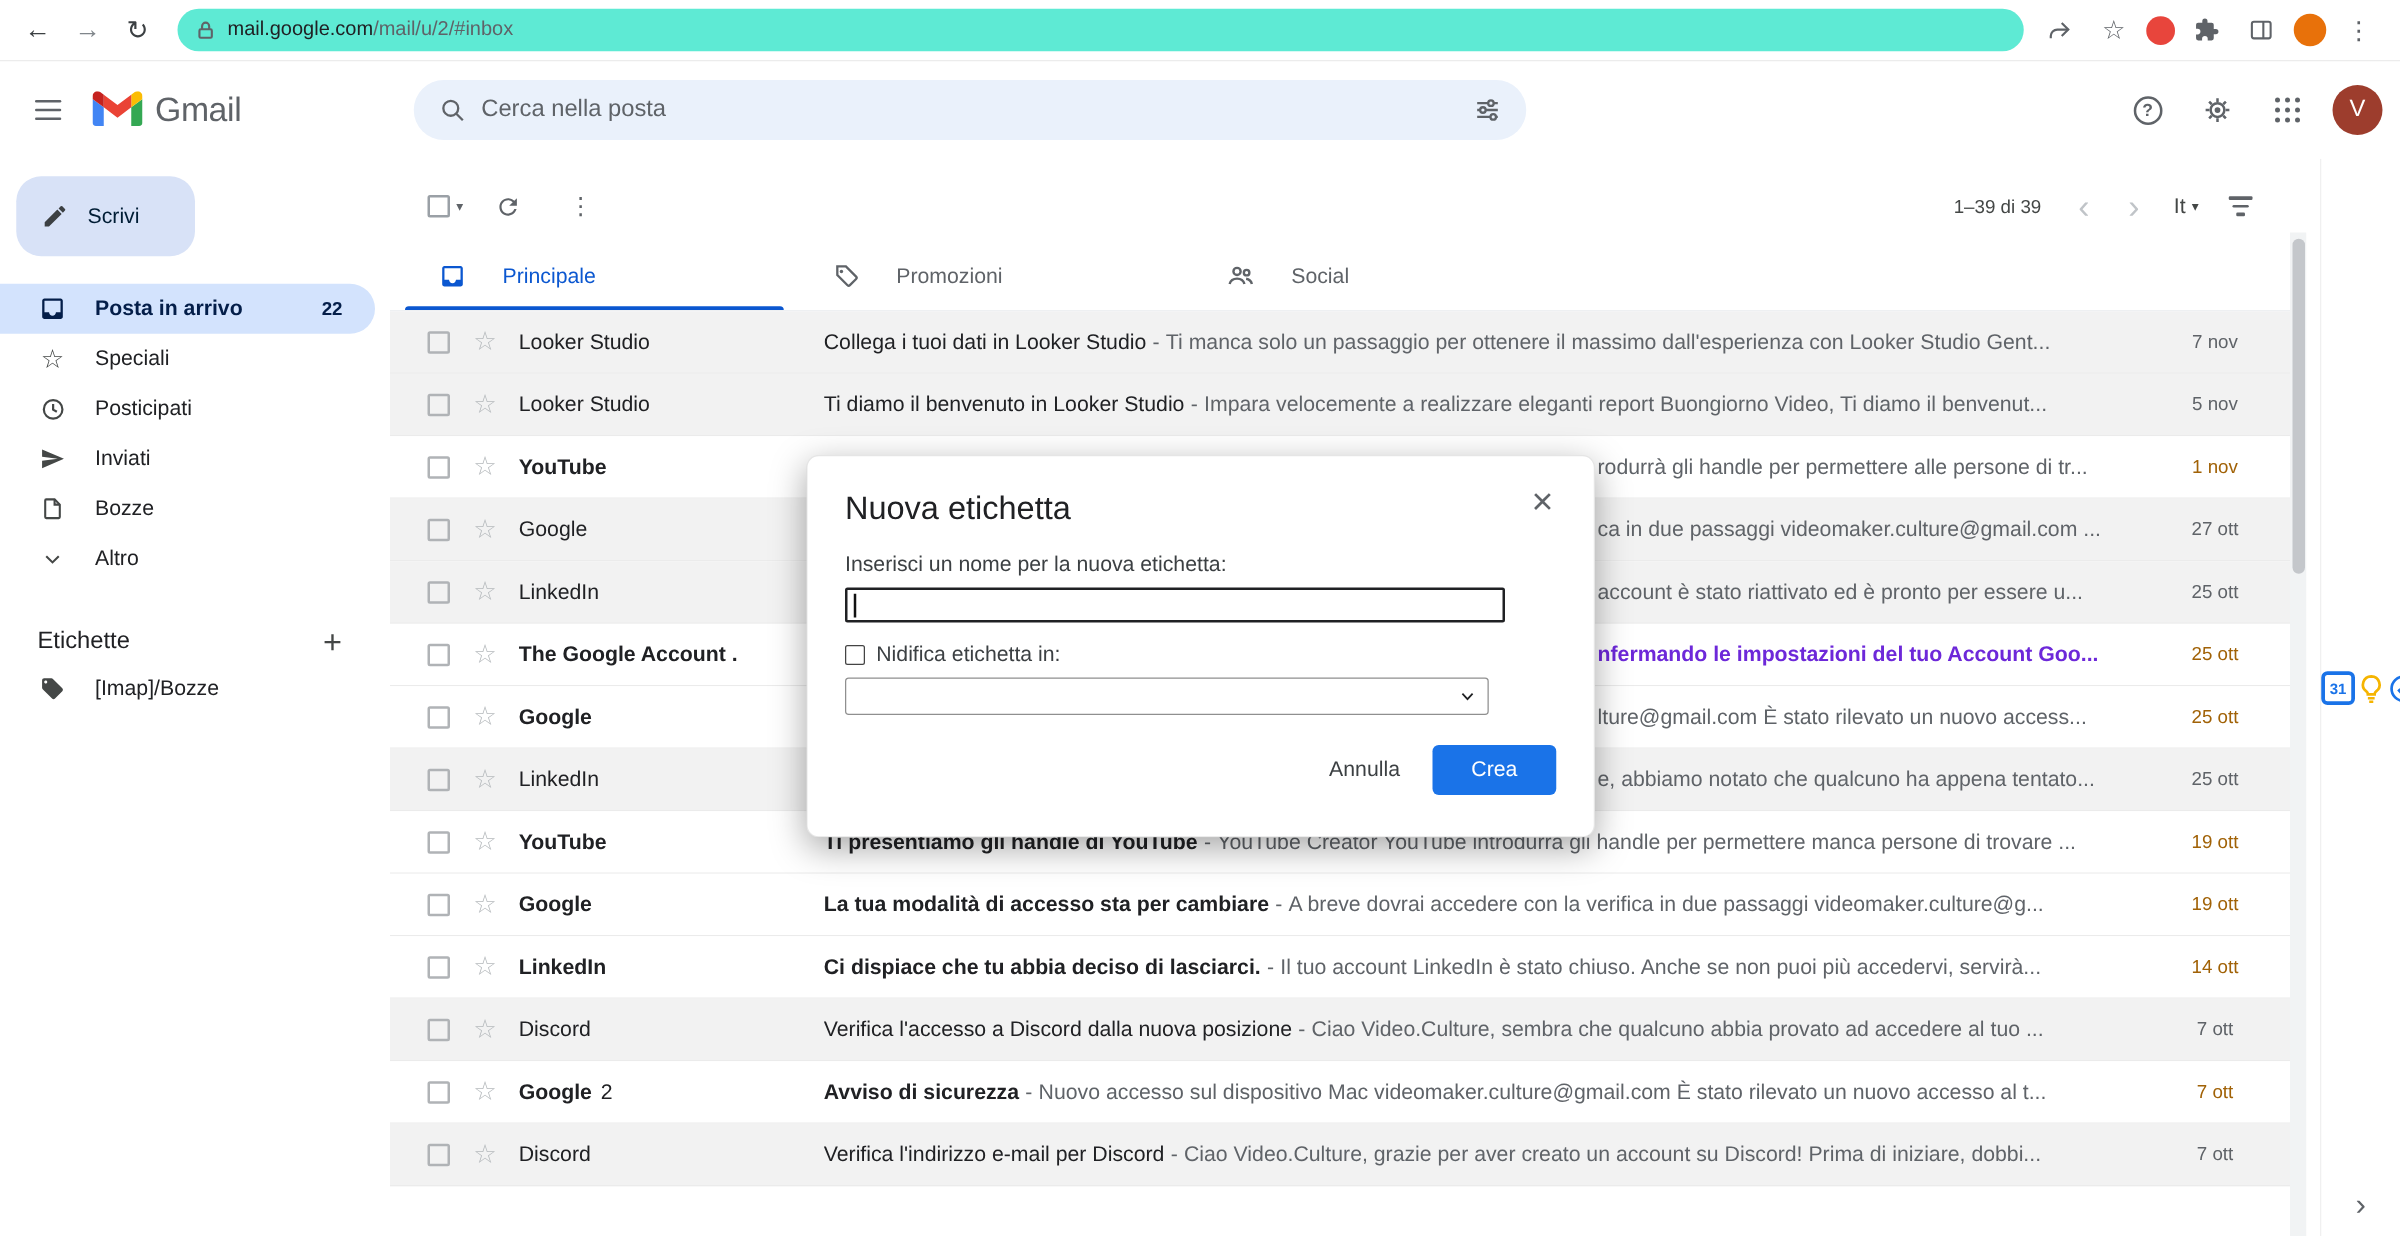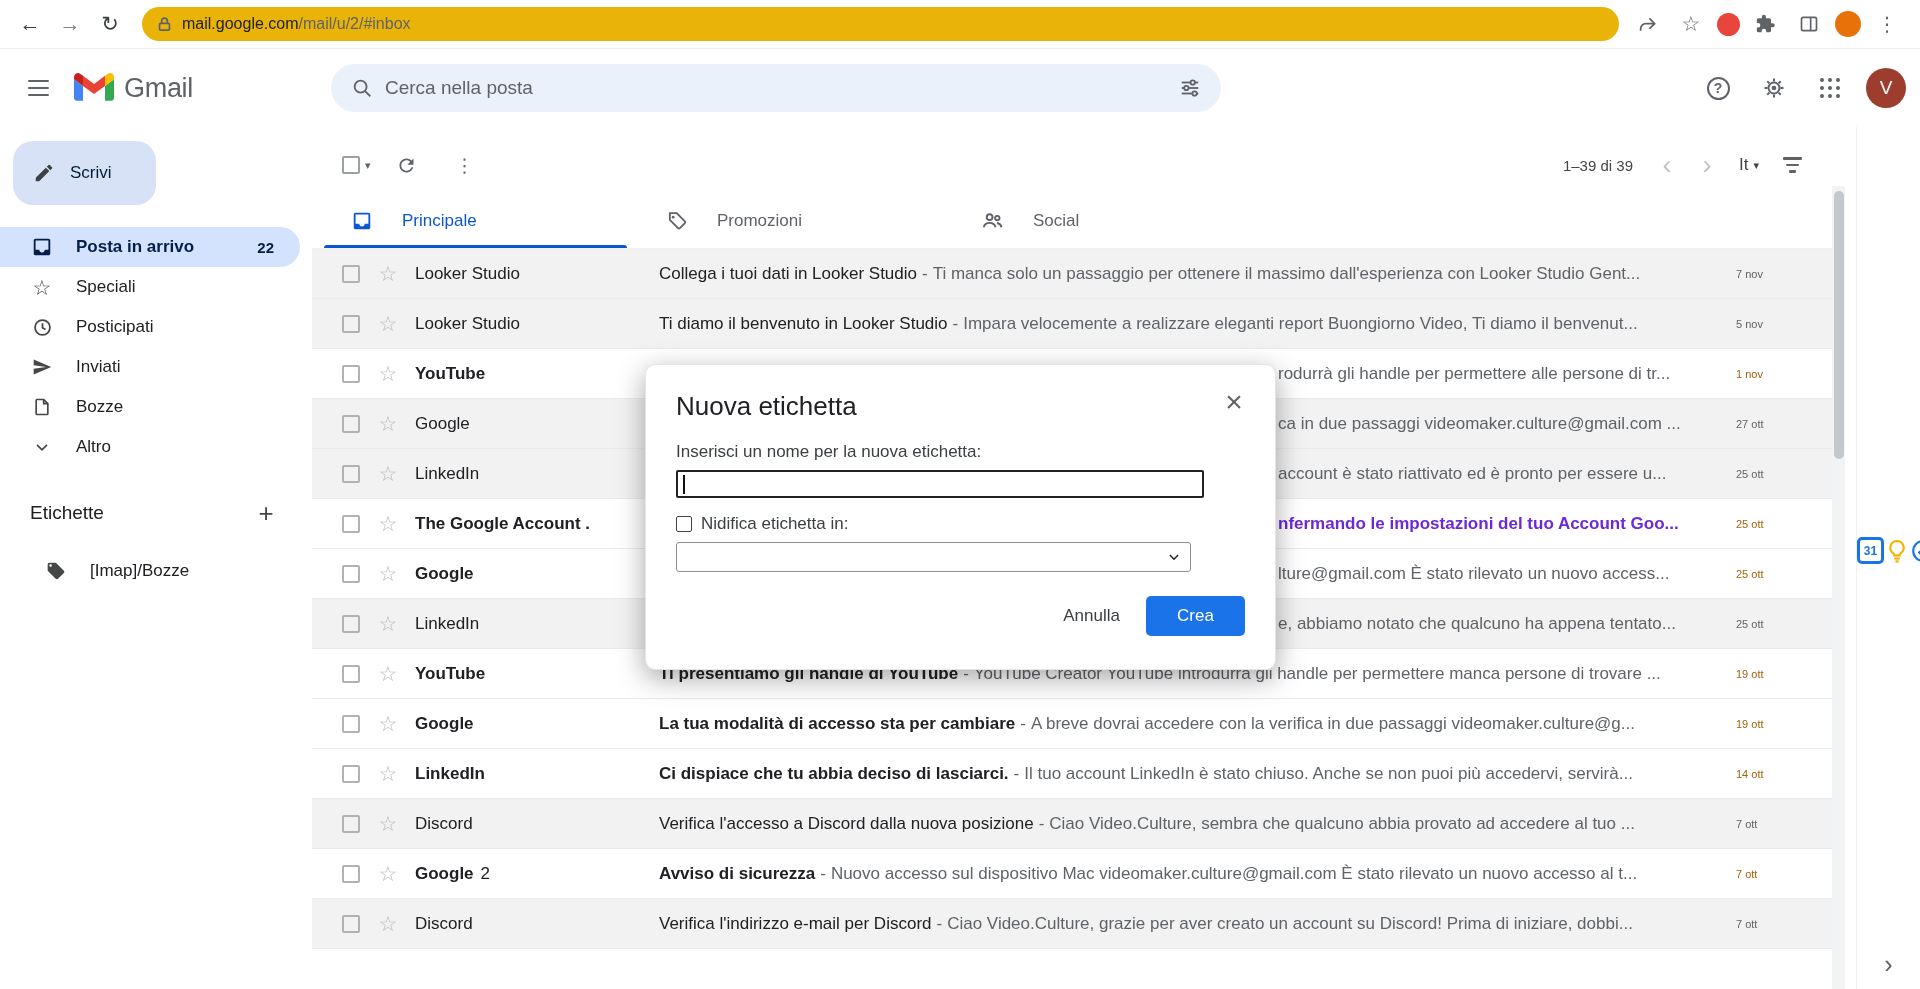--- a/index.html
+++ b/index.html
@@ -3,21 +3,21 @@
 <meta charset="utf-8">
 <style>
 *{margin:0;padding:0;box-sizing:border-box}
 html,body{width:1920px;height:989px}
 body{font-family:"Liberation Sans",sans-serif;background:#fff;overflow:hidden;position:relative;color:#202124}
 svg{display:block}
 
 .browser-bar{position:absolute;top:0;left:0;width:100%;height:49px;background:#fff;border-bottom:1px solid #ececec;display:flex;align-items:center;z-index:30;padding:0 10px}
 .nav-glyph{width:40px;height:40px;display:flex;align-items:center;justify-content:center;font-size:21px;color:#3c4043;cursor:pointer;border-radius:50%}
 .nav-glyph.dim{color:#80868b}
-.omnibox{flex:1;height:34px;background:#eab308;border-radius:17px;margin:0 12px;display:flex;align-items:center;padding:0 14px;font-size:16px;cursor:text;min-width:0}
+.omnibox{flex:1;height:34px;background:#5eead4;border-radius:17px;margin:0 12px;display:flex;align-items:center;padding:0 14px;font-size:16px;cursor:text;min-width:0}
 .omnibox .lock{margin-right:9px}
 .url-domain{color:#202124}
 .url-path{color:#5f6368}
 .chrome-right{display:flex;align-items:center;gap:9px;padding-right:6px}
 .cicon{width:34px;height:34px;display:flex;align-items:center;justify-content:center;cursor:pointer;color:#5f6368}
 .star-glyph{font-size:21px;color:#5f6368}
 .dot-red{width:23px;height:23px;border-radius:50%;background:var(--adblock_red);cursor:pointer}
 .dot-orange{width:26px;height:26px;border-radius:50%;background:var(--profile_orange);cursor:pointer}
 .vdots{font-size:20px;color:#5f6368}
 
@@ -44,21 +44,21 @@
 .nav-item{height:40px;display:flex;align-items:center;padding-left:30px;width:300px;border-radius:0 20px 20px 0;cursor:pointer;color:#202124}
 .nicon{width:24px;display:flex;justify-content:center;align-items:center;color:#444746}
 .glyph-star{font-size:21px;color:#444746;line-height:1}
 .nlabel{margin-left:22px;font-size:17px;flex:1;white-space:nowrap}
 .ncount{font-size:15px;margin-right:26px}
 .nav-item.active{background:var(--selected_bg);font-weight:700;color:#041e49}
 .nav-item.active .nicon{color:#041e49}
 .labels-head{margin-top:26px;height:40px;display:flex;align-items:center;padding-left:30px;width:300px}
 .ltitle{font-size:19px;color:#202124;flex:1}
 .plus-btn{width:40px;height:40px;display:flex;align-items:center;justify-content:center;font-size:26px;color:#444746;cursor:pointer;border-radius:50%;margin-right:14px}
-.label-item{height:40px;margin-top:8px;display:flex;align-items:flex-end;padding-left:44px;width:300px;border-radius:0 20px 20px 0;cursor:pointer}
+.label-item{height:40px;margin-top:8px;display:flex;align-items:flex-start;padding-left:30px;width:300px;border-radius:0 20px 20px 0;cursor:pointer}
 
 .main{position:absolute;left:312px;top:127px;right:64px;bottom:0;background:#fff;padding-top:10px;z-index:5}
 .toolbar{height:56px;display:flex;align-items:center;padding-left:30px;margin-right:24px}
 .selectall{display:flex;align-items:center;cursor:pointer}
 .cbox{width:18px;height:18px;border:2px solid #9aa0a6;border-radius:2px;background:#fff}
 .caret{font-size:11px;color:#5f6368;margin-left:5px}
 .tb-btn{width:44px;height:44px;display:flex;align-items:center;justify-content:center;border-radius:50%;cursor:pointer;color:#5f6368;margin-left:14px}
 .tb-btn.vd{font-size:19px}
 .tb-spacer{flex:1}
 .range{font-size:15px;color:#444746;margin-right:14px}
@@ -81,21 +81,21 @@
 .sender{width:244px;margin-left:16px;flex:none;font-size:17px;color:#202124;white-space:nowrap;overflow:hidden;display:flex;gap:7px;align-items:baseline}
 .unread .sname{font-weight:700}
 .subjarea{flex:1;display:flex;align-items:center;white-space:nowrap;overflow:hidden;font-size:17px;min-width:0}
 .subject{color:#202124}
 .unread .subject{font-weight:700}
 .sep{color:#5f6368;margin:0 5px}
 .snippet,.fragment{color:#5f6368}
 .spacer{display:none}
 .covered .spacer{display:inline-block;width:619px;flex:none}
 .fragment-bold .fragment{color:#6d28d9;font-weight:700}
-.date{width:96px;flex:none;text-align:left;padding-right:24px;font-size:11px;color:#5f6368}
+.date{width:96px;flex:none;text-align:center;padding-right:24px;font-size:15px;color:#5f6368}
 .unread .date{color:#a16207;font-weight:400}
 
 .scrollbar{position:absolute;right:75px;top:186px;bottom:0;width:13px;background:#f1f3f4;z-index:8}
 .thumb{position:absolute;top:5px;left:1.5px;width:10px;height:268px;background:#c4c7cb;border-radius:5px;cursor:pointer}
 
 .right-rail{position:absolute;right:0;top:127px;width:64px;bottom:0;border-left:1px solid #f0f0f0;display:flex;align-items:center;padding-top:16px;background:#fff;z-index:10}
 .rail-btn{width:40px;height:40px;display:flex;align-items:center;justify-content:center;border-radius:50%;cursor:pointer;margin-bottom:31px}
 .cal{width:27px;height:27px;border:3px solid var(--button_blue);border-radius:5px;display:flex;align-items:center;justify-content:center;font-size:12px;font-weight:700;color:var(--button_blue)}
 .rail-div{width:30px;height:1px;background:#e0e0e0;margin:0 0 18px}
 .rail-plus{font-size:27px;color:#5f6368}

